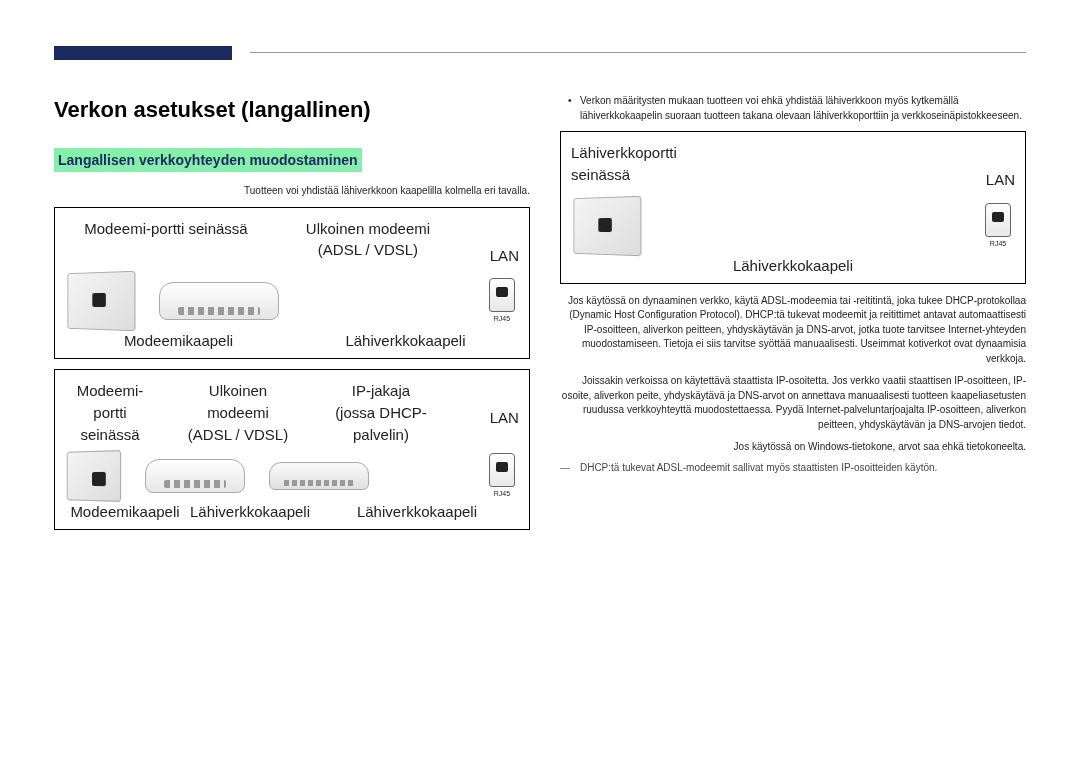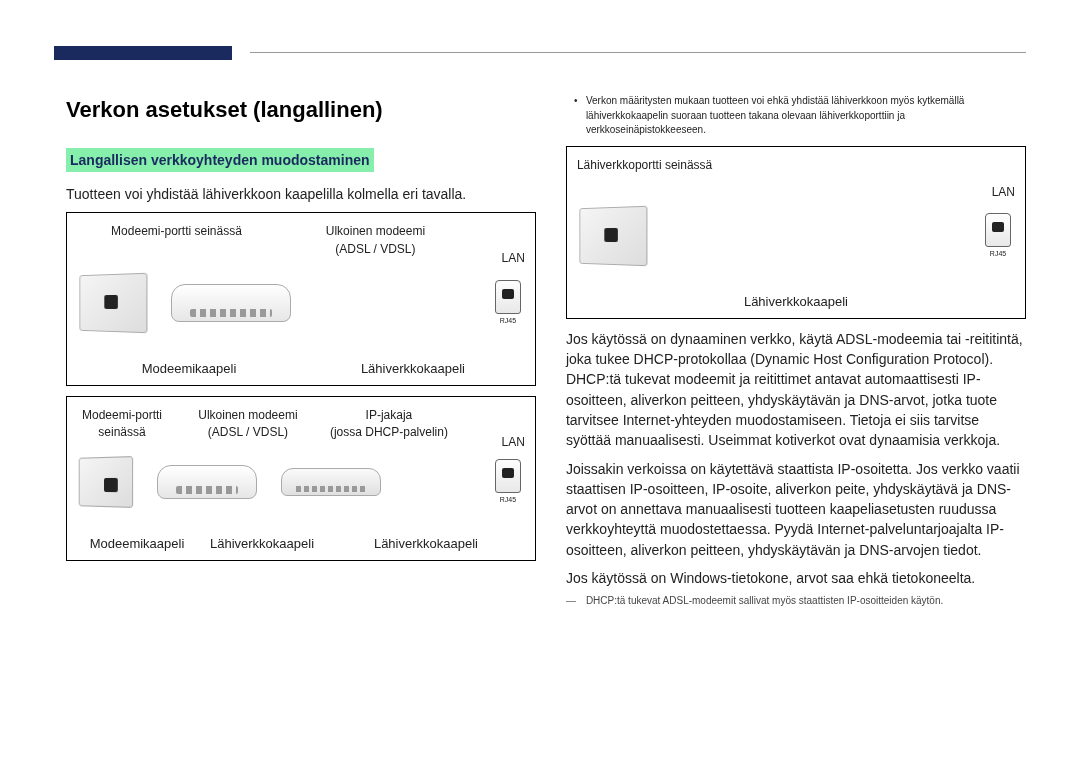--- a/index.html
+++ b/index.html
@@ -22,51 +22,51 @@
   .hr-line {
     position: absolute;
     left: 250px;
     right: 54px;
     top: 52px;
     border-top: 1px solid #999;
   }
   .content {
     position: absolute;
     top: 94px;
-    left: 66px;
+    left: 54px;
     right: 54px;
     display: flex;
     gap: 30px;
   }
   .col { width: 480px; font-size: 10px; line-height: 1.45; color: #222; }
   .col-right { width: 470px; }
   h1 { font-size: 22px; font-weight: 600; margin-bottom: 22px; color: #000; }
   h2 {
     font-size: 14px;
     font-weight: 600;
     color: #1a2a5e;
     background: #86efac;
     display: inline-block;
     padding: 2px 4px;
     margin-bottom: 12px;
   }
-  .para { font-size: 14px; margin-bottom: 6px; }
+  .para { font-size: 10px; margin-bottom: 6px; text-align: right; }
   ul.bullets { list-style: none; padding-left: 20px; margin-bottom: 8px; }
   ul.bullets > li { position: relative; margin-bottom: 4px; font-size: 10px; }
   ul.bullets > li::before {
     content: "•"; position: absolute; left: -12px; top: 0;
   }
   .sub { margin-top: 4px; font-size: 10px; }
   .diagram {
     border: 1px solid #000;
     margin: 8px 0 10px 0;
     padding: 10px 10px 6px 10px;
     position: relative;
   }
-  .d-labels-top { display: flex; font-size: 12px; justify-content: space-between; align-items: flex-start; }
+  .d-labels-top { display: flex; font-size: 15px; justify-content: space-between; align-items: flex-start; }
   .d-labels-top > div { text-align: center; flex: 1; }
   .lan-label { text-align: right !important; flex: 0 0 50px !important; margin-top: 27px; }
   .d-body { display: flex; align-items: center; gap: 24px; margin-top: 6px; position: relative; }
   .wallplate {
     width: 70px; height: 58px;
     background: linear-gradient(135deg, #f5f5f5, #ddd);
     border: 1px solid #aaa;
     border-radius: 3px;
     position: relative;
     transform: perspective(200px) rotateY(-14deg);
@@ -108,21 +108,21 @@
     border: 1px solid #666; border-radius: 4px 4px 3px 3px;
     margin: 0 auto 2px auto;
     background: linear-gradient(#fff, #e8e8e8);
     position: relative;
   }
   .rj45::after {
     content: ""; position: absolute; left: 6px; top: 8px; width: 12px; height: 10px;
     background: #222; border-radius: 2px;
   }
   .rj-label { font-size: 7px; text-align: center; }
-  .cable-labels { display: flex; font-size: 13px; margin-top: 28px; }
+  .cable-labels { display: flex; font-size: 15px; margin-top: 0; }
   .cable-labels > div { flex: 1; text-align: center; }
   .dash-note { padding-left: 20px; position: relative; margin-bottom: 6px; font-size: 10px; color: #444; }
   .dash-note::before {
     content: "―"; position: absolute; left: 0; top: 0; color: #666;
   }
 </style>
 </head>
 <body>
 
 <div class="top-bar"></div>

